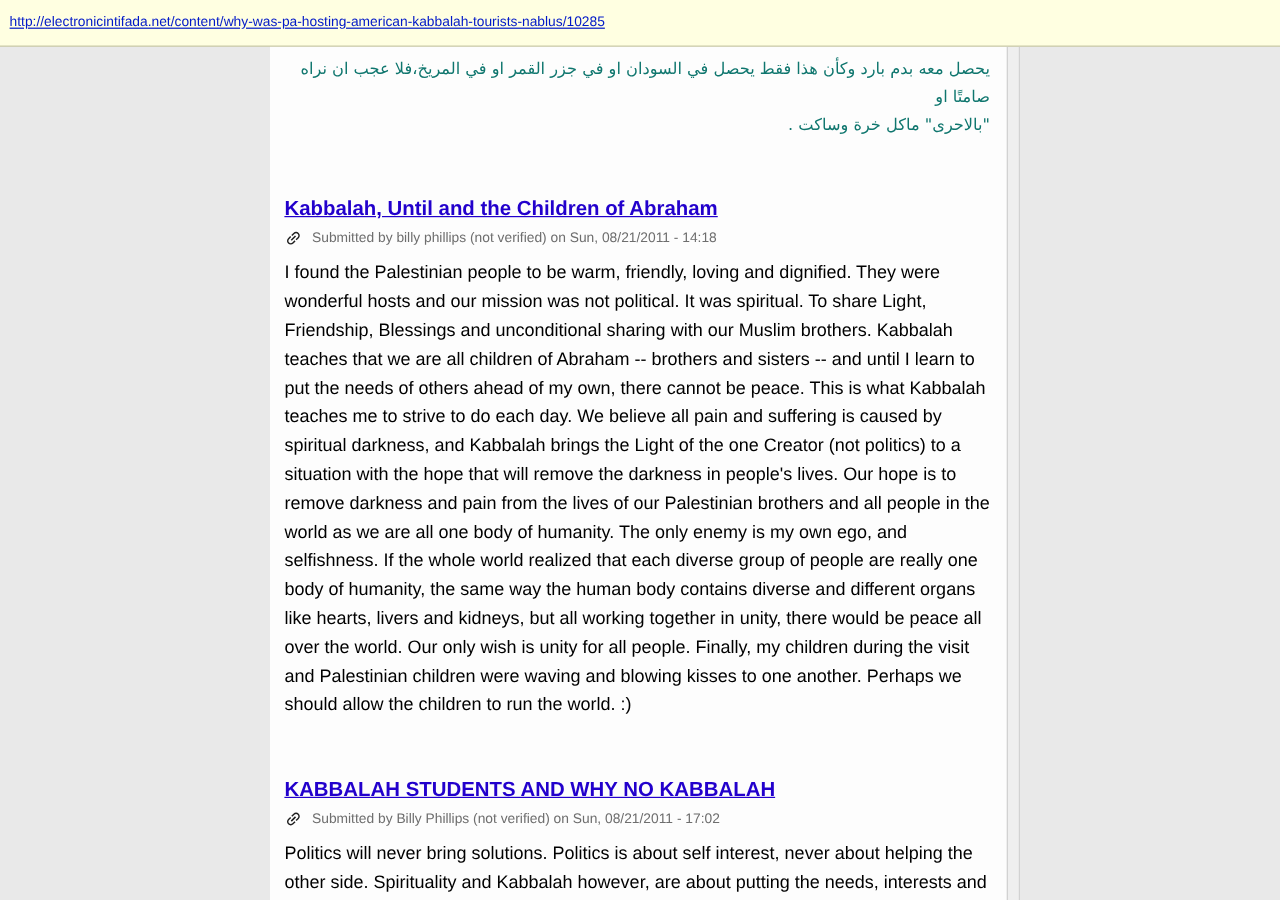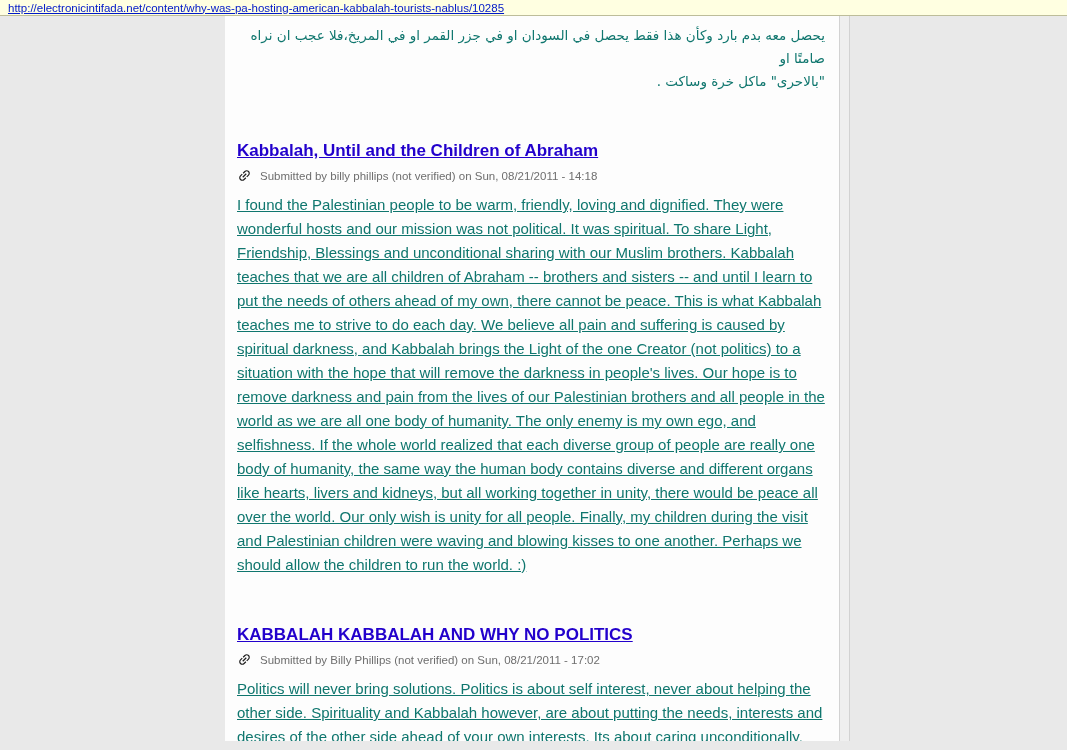--- a/index.html
+++ b/index.html
@@ -1,21 +1,21 @@
 <!DOCTYPE html>
 <html><head>
 <meta charset="utf-8">
 <style>
   * { margin:0; padding:0; box-sizing:border-box; }
   html,body { width:1067px; height:750px; overflow:hidden; }
   body { font-family:"Liberation Sans", sans-serif; background:#e9e9e9; }
 
   
   .url-bar {
-    height:16px; background:#ffffe1; border-bottom:1px solid #bdbd9a;
+    height:39px; background:#ffffe1; border-bottom:1px solid #bdbd9a;
     display:flex; align-items:center; padding:0 8px;
   }
   .url-link {
     color:#0018c8; font-size:11.5px; text-decoration:underline; cursor:pointer;
     white-space:nowrap;
   }
 
   
   .page { display:flex; height:725px; }
   .left-margin { width:225px; background:#e9e9e9; }
@@ -45,21 +45,21 @@
   .comment-title a {
     color:#2200cc; text-decoration:underline; cursor:pointer;
   }
   .submitted {
     margin-top:7px; display:flex; align-items:center; gap:8px;
     font-size:11.5px; color:#6e6e6e;
   }
   .link-icon { display:inline-flex; cursor:pointer; }
   .link-icon svg { transform:rotate(-45deg); }
   .comment-body {
-    margin-top:10px; font-size:15px; line-height:24px; color:#0f766e;text-decoration:underline;
+    margin-top:10px; font-size:15px; line-height:24px; color:#000000;
   }
 </style>
 </head>
 <body>
 
 <div class="url-bar">
   <a class="url-link">http://electronicintifada.net/content/why-was-pa-hosting-american-kabbalah-tourists-nablus/10285</a>
 </div>
 
 <div class="page">
@@ -82,21 +82,21 @@
             <path fill="#1f1f1f" d="M3.9 12c0-1.71 1.39-3.1 3.1-3.1h4V7H7c-2.76 0-5 2.24-5 5s2.24 5 5 5h4v-1.9H7c-1.71 0-3.1-1.39-3.1-3.1zM8 13h8v-2H8v2zm9-6h-4v1.9h4c1.71 0 3.1 1.39 3.1 3.1s-1.39 3.1-3.1 3.1h-4V17h4c2.76 0 5-2.24 5-5s-2.24-5-5-5z"></path>
           </svg>
         </span>
         <span>Submitted by billy phillips (not verified) on Sun, 08/21/2011 - 14:18</span>
       </div>
       <p class="comment-body">I found the Palestinian people to be warm, friendly, loving and dignified. They were wonderful hosts and our mission was not political. It was spiritual. To share Light, Friendship, Blessings and unconditional sharing with our Muslim brothers. Kabbalah teaches that we are all children of Abraham -- brothers and sisters -- and until I learn to put the needs of others ahead of my own, there cannot be peace. This is what Kabbalah teaches me to strive to do each day. We believe all pain and suffering is caused by spiritual darkness, and Kabbalah brings the Light of the one Creator (not politics) to a situation with the hope that will remove the darkness in people's lives. Our hope is to remove darkness and pain from the lives of our Palestinian brothers and all people in the world as we are all one body of humanity. The only enemy is my own ego, and selfishness. If the whole world realized that each diverse group of people are really one body of humanity, the same way the human body contains diverse and different organs like hearts, livers and kidneys, but all working together in unity, there would be peace all over the world. Our only wish is unity for all people. Finally, my children during the visit and Palestinian children were waving and blowing kisses to one another. Perhaps we should allow the children to run the world. :)</p>
     </div>
 
     <div class="comment">
       <h3 class="comment-title">
-        <a>KABBALAH KABBALAH AND WHY NO POLITICS</a>
+        <a>KABBALAH STUDENTS AND WHY NO KABBALAH</a>
       </h3>
       <div class="submitted">
         <span class="link-icon">
           <svg width="15" height="15" viewBox="0 0 24 24">
             <path fill="#1f1f1f" d="M3.9 12c0-1.71 1.39-3.1 3.1-3.1h4V7H7c-2.76 0-5 2.24-5 5s2.24 5 5 5h4v-1.9H7c-1.71 0-3.1-1.39-3.1-3.1zM8 13h8v-2H8v2zm9-6h-4v1.9h4c1.71 0 3.1 1.39 3.1 3.1s-1.39 3.1-3.1 3.1h-4V17h4c2.76 0 5-2.24 5-5s-2.24-5-5-5z"></path>
           </svg>
         </span>
         <span>Submitted by Billy Phillips (not verified) on Sun, 08/21/2011 - 17:02</span>
       </div>
       <p class="comment-body">Politics will never bring solutions. Politics is about self interest, never about helping the other side. Spirituality and Kabbalah however, are about putting the needs, interests and desires of the other side ahead of your own interests. Its about caring unconditionally. Until we start caring about our neighbors and our "enemies" interest</p>

